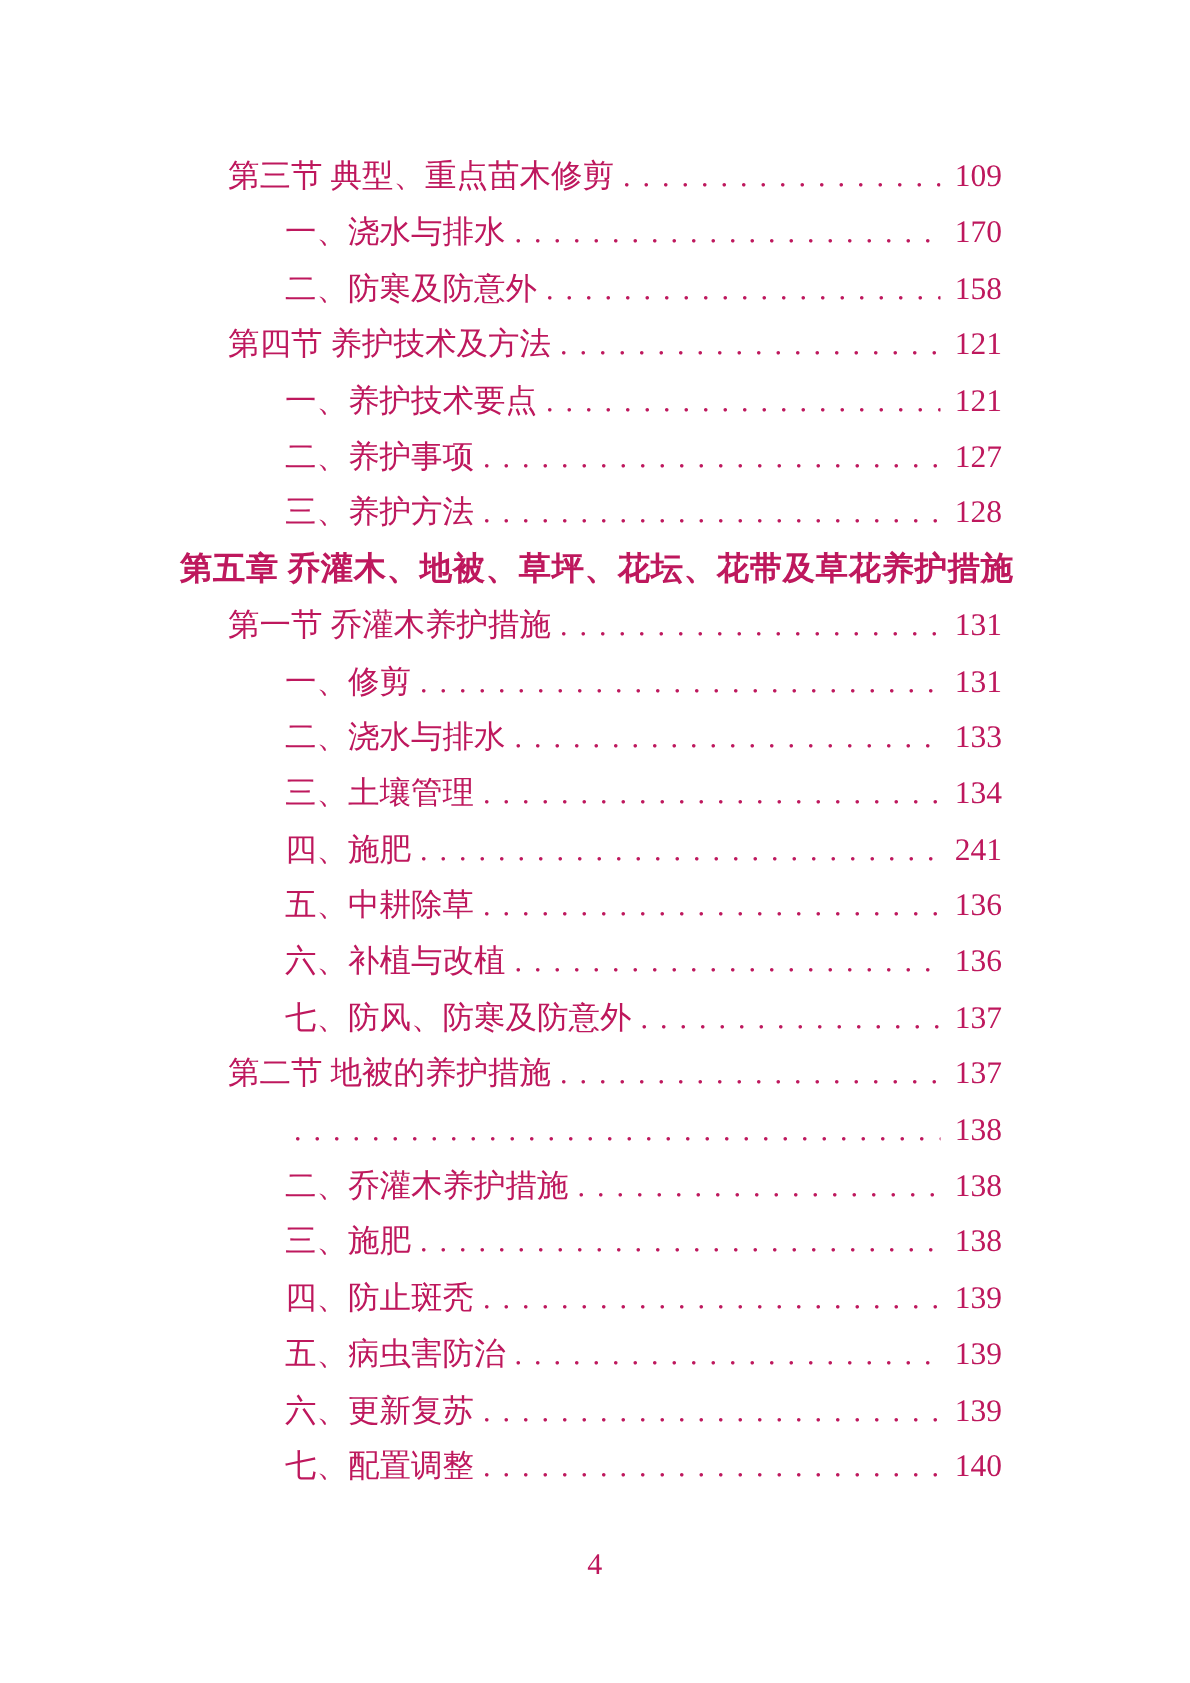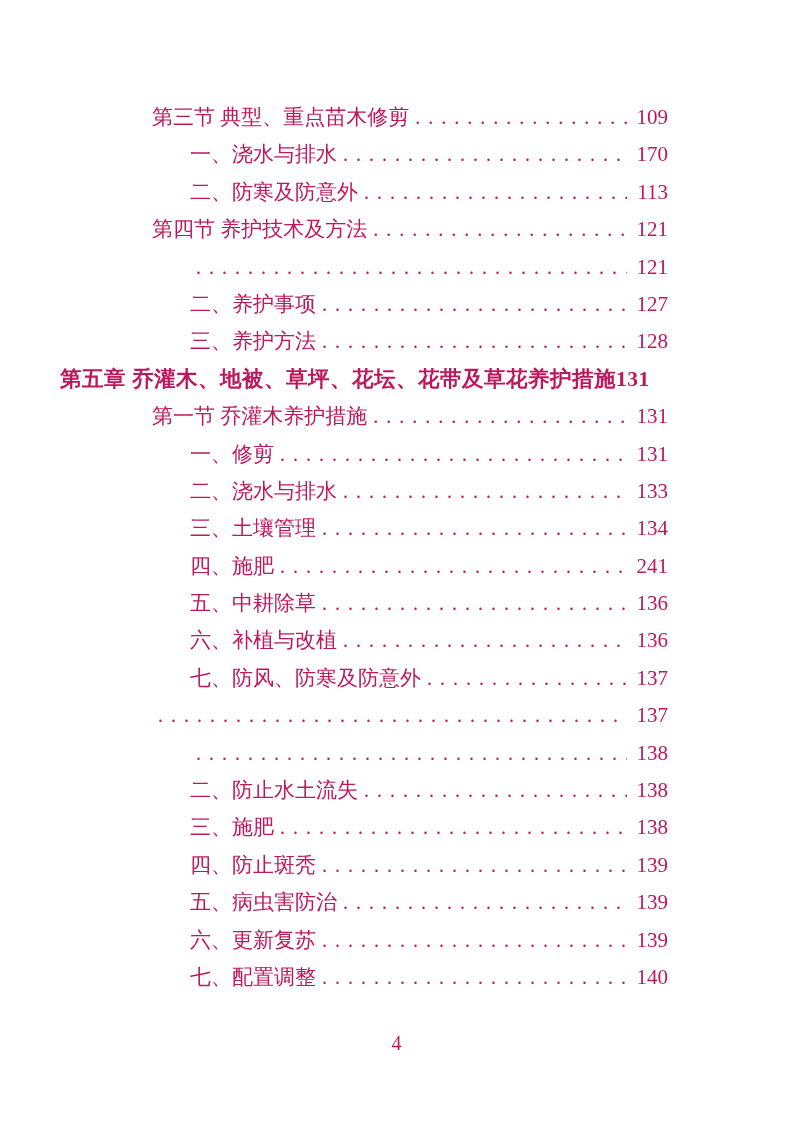--- a/index.html
+++ b/index.html
@@ -28,25 +28,26 @@
       height: 37.4px;
       line-height: 37.4px;
       font-size: 21px;
       padding-right: 125px;
       white-space: nowrap;
       overflow: hidden;
     }
     .toc-row.section { padding-left: 152px; }
     .toc-row.sub     { padding-left: 190px; }
     .toc-row.chapter {
-      padding-left: 60px;
+      padding-left: 120px;
       padding-right: 90px;
       font-weight: bold;
       font-size: 21.5px;
       letter-spacing: 0.5px;
+      flex-direction: column;
     }
     .toc-label {
       flex: 0 0 auto;
     }
     .toc-leader {
       flex: 1 1 auto;
       overflow: hidden;
       white-space: nowrap;
       margin-left: 6px;
       margin-right: 4px;
@@ -79,28 +80,29 @@
     <span class="toc-page">109</span>
   </div>
       <div class="toc-row sub">
     <span class="toc-label">一、浇水与排水</span>
     <span class="toc-leader">. . . . . . . . . . . . . . . . . . . . . . . . . . . . . . . . . . . . . . . . . . . . . . . . . . . . . . . . . . . .</span>
     <span class="toc-page">170</span>
   </div>
       <div class="toc-row sub">
     <span class="toc-label">二、防寒及防意外</span>
     <span class="toc-leader">. . . . . . . . . . . . . . . . . . . . . . . . . . . . . . . . . . . . . . . . . . . . . . . . . . . . . . . . . . . .</span>
-    <span class="toc-page">113</span>
+    <span class="toc-page">158</span>
   </div>
       <div class="toc-row section">
     <span class="toc-label">第四节 养护技术及方法</span>
     <span class="toc-leader">. . . . . . . . . . . . . . . . . . . . . . . . . . . . . . . . . . . . . . . . . . . . . . . . . . . . . . . . . . . .</span>
     <span class="toc-page">121</span>
   </div>
       <div class="toc-row sub">
+    <span class="toc-label">一、养护技术要点</span>
     <span class="toc-leader">. . . . . . . . . . . . . . . . . . . . . . . . . . . . . . . . . . . . . . . . . . . . . . . . . . . . . . . . . . . .</span>
     <span class="toc-page">121</span>
   </div>
       <div class="toc-row sub">
     <span class="toc-label">二、养护事项</span>
     <span class="toc-leader">. . . . . . . . . . . . . . . . . . . . . . . . . . . . . . . . . . . . . . . . . . . . . . . . . . . . . . . . . . . .</span>
     <span class="toc-page">127</span>
   </div>
       <div class="toc-row sub">
     <span class="toc-label">三、养护方法</span>
@@ -146,29 +148,30 @@
     <span class="toc-label">六、补植与改植</span>
     <span class="toc-leader">. . . . . . . . . . . . . . . . . . . . . . . . . . . . . . . . . . . . . . . . . . . . . . . . . . . . . . . . . . . .</span>
     <span class="toc-page">136</span>
   </div>
       <div class="toc-row sub">
     <span class="toc-label">七、防风、防寒及防意外</span>
     <span class="toc-leader">. . . . . . . . . . . . . . . . . . . . . . . . . . . . . . . . . . . . . . . . . . . . . . . . . . . . . . . . . . . .</span>
     <span class="toc-page">137</span>
   </div>
       <div class="toc-row section">
+    <span class="toc-label">第二节 地被的养护措施</span>
     <span class="toc-leader">. . . . . . . . . . . . . . . . . . . . . . . . . . . . . . . . . . . . . . . . . . . . . . . . . . . . . . . . . . . .</span>
     <span class="toc-page">137</span>
   </div>
       <div class="toc-row sub">
     <span class="toc-leader">. . . . . . . . . . . . . . . . . . . . . . . . . . . . . . . . . . . . . . . . . . . . . . . . . . . . . . . . . . . .</span>
     <span class="toc-page">138</span>
   </div>
       <div class="toc-row sub">
-    <span class="toc-label">二、防止水土流失</span>
+    <span class="toc-label">二、乔灌木养护措施</span>
     <span class="toc-leader">. . . . . . . . . . . . . . . . . . . . . . . . . . . . . . . . . . . . . . . . . . . . . . . . . . . . . . . . . . . .</span>
     <span class="toc-page">138</span>
   </div>
       <div class="toc-row sub">
     <span class="toc-label">三、施肥</span>
     <span class="toc-leader">. . . . . . . . . . . . . . . . . . . . . . . . . . . . . . . . . . . . . . . . . . . . . . . . . . . . . . . . . . . .</span>
     <span class="toc-page">138</span>
   </div>
       <div class="toc-row sub">
     <span class="toc-label">四、防止斑秃</span>

